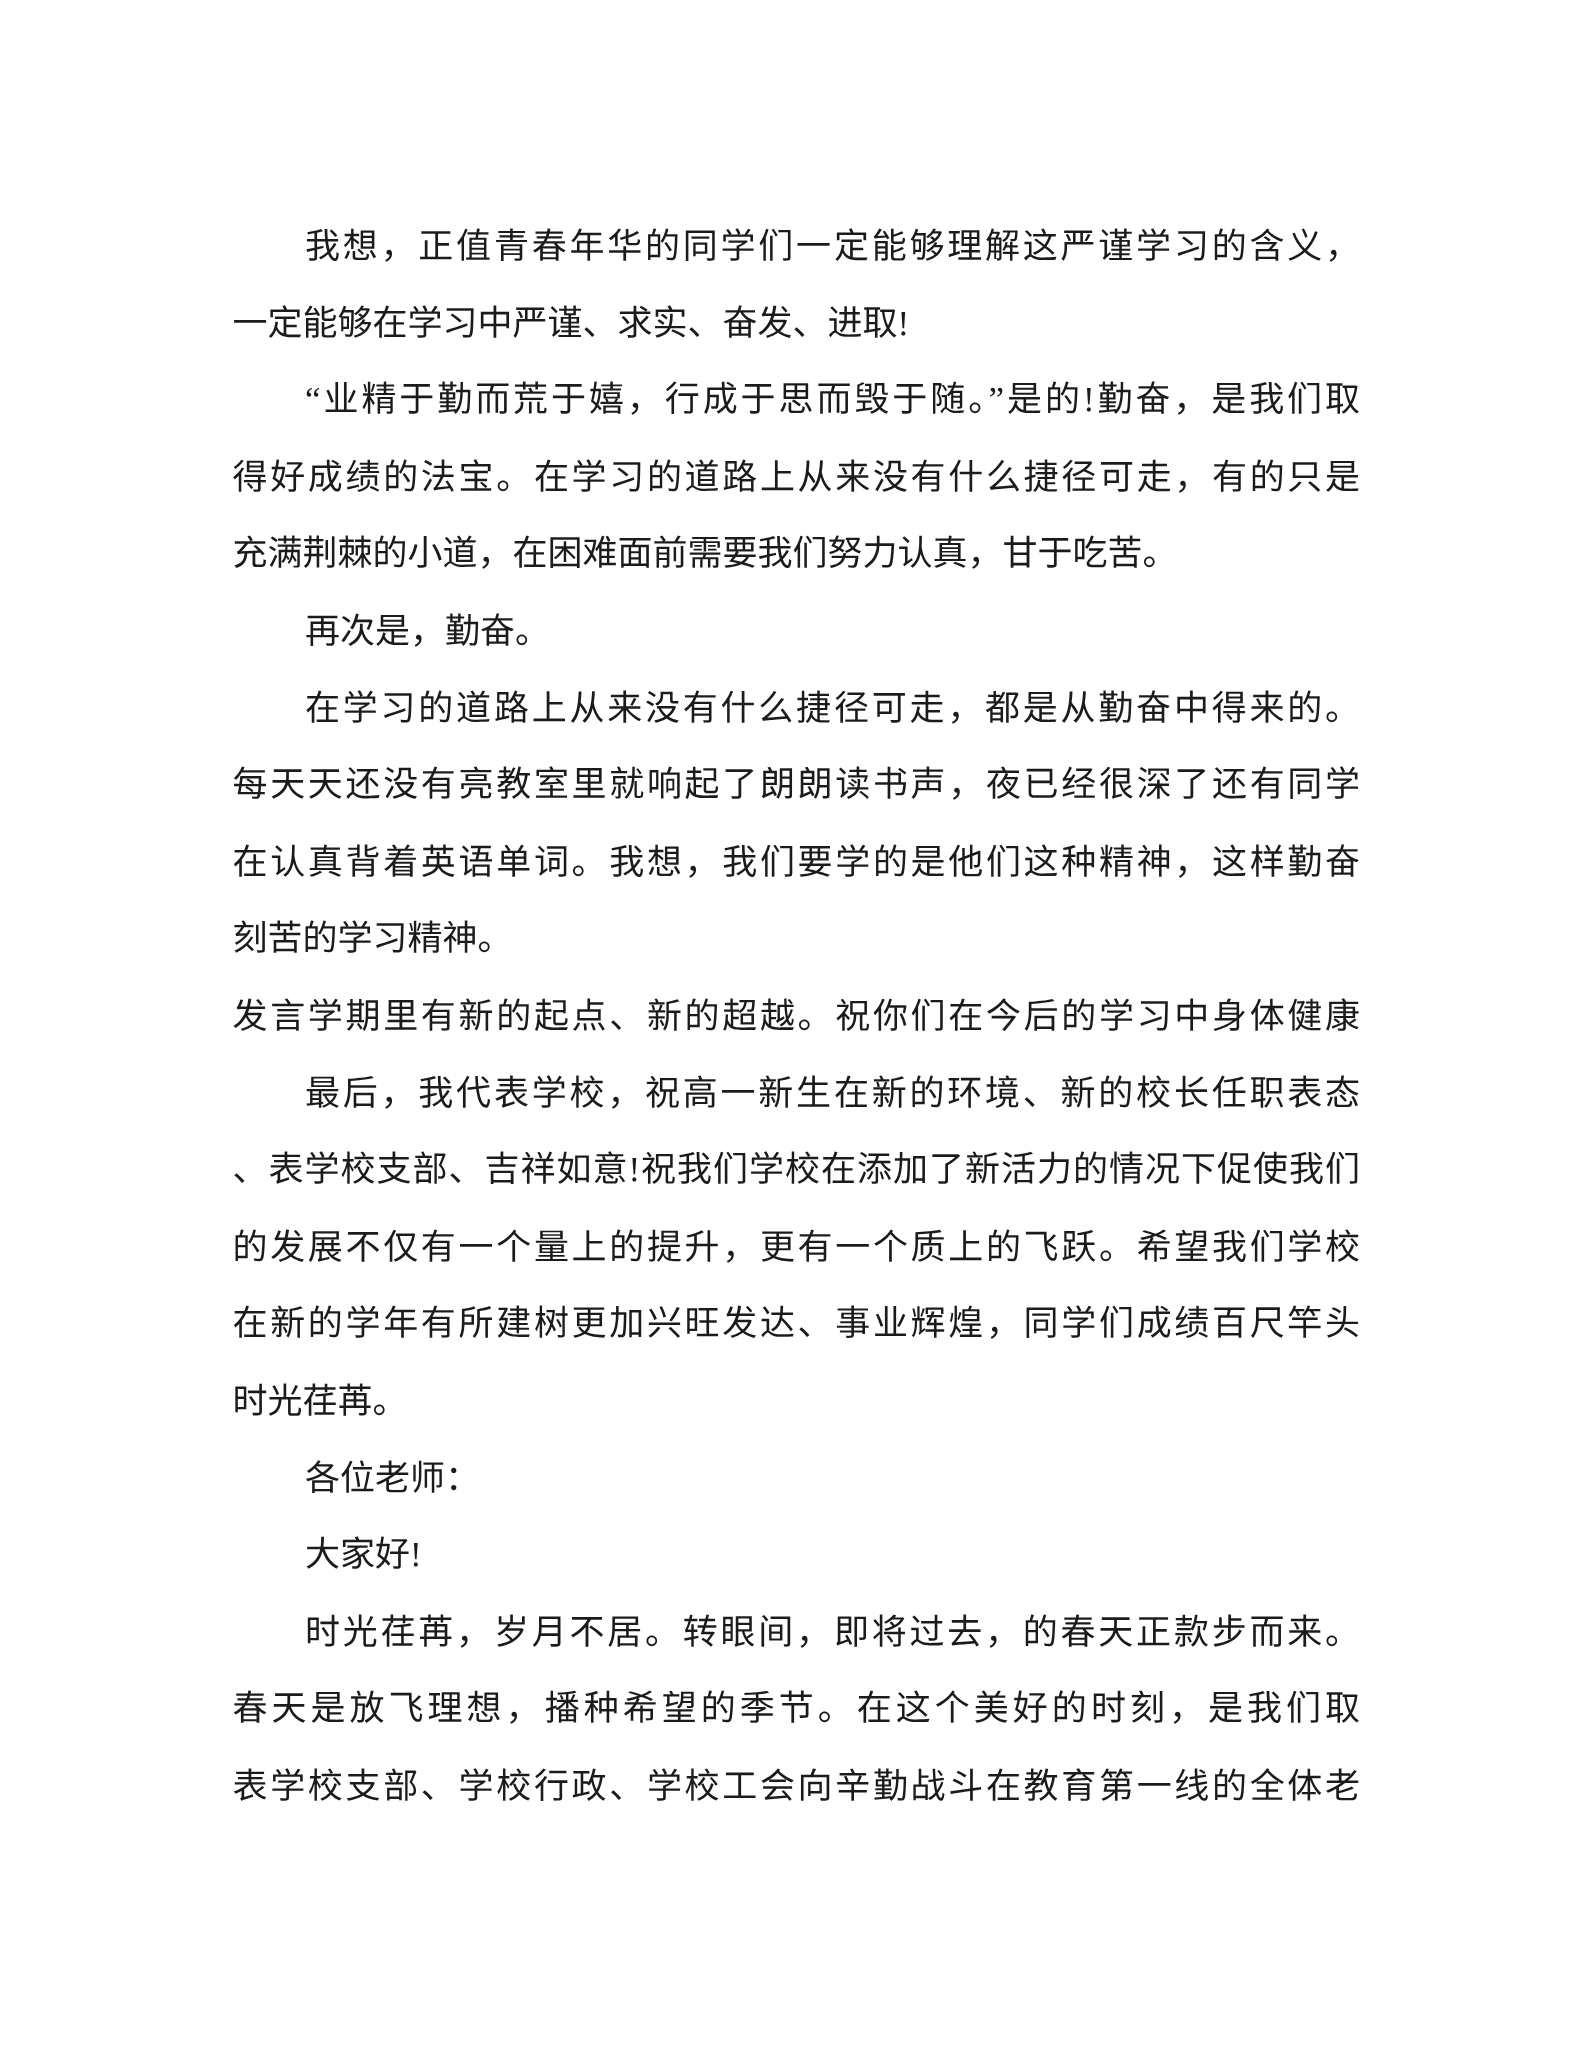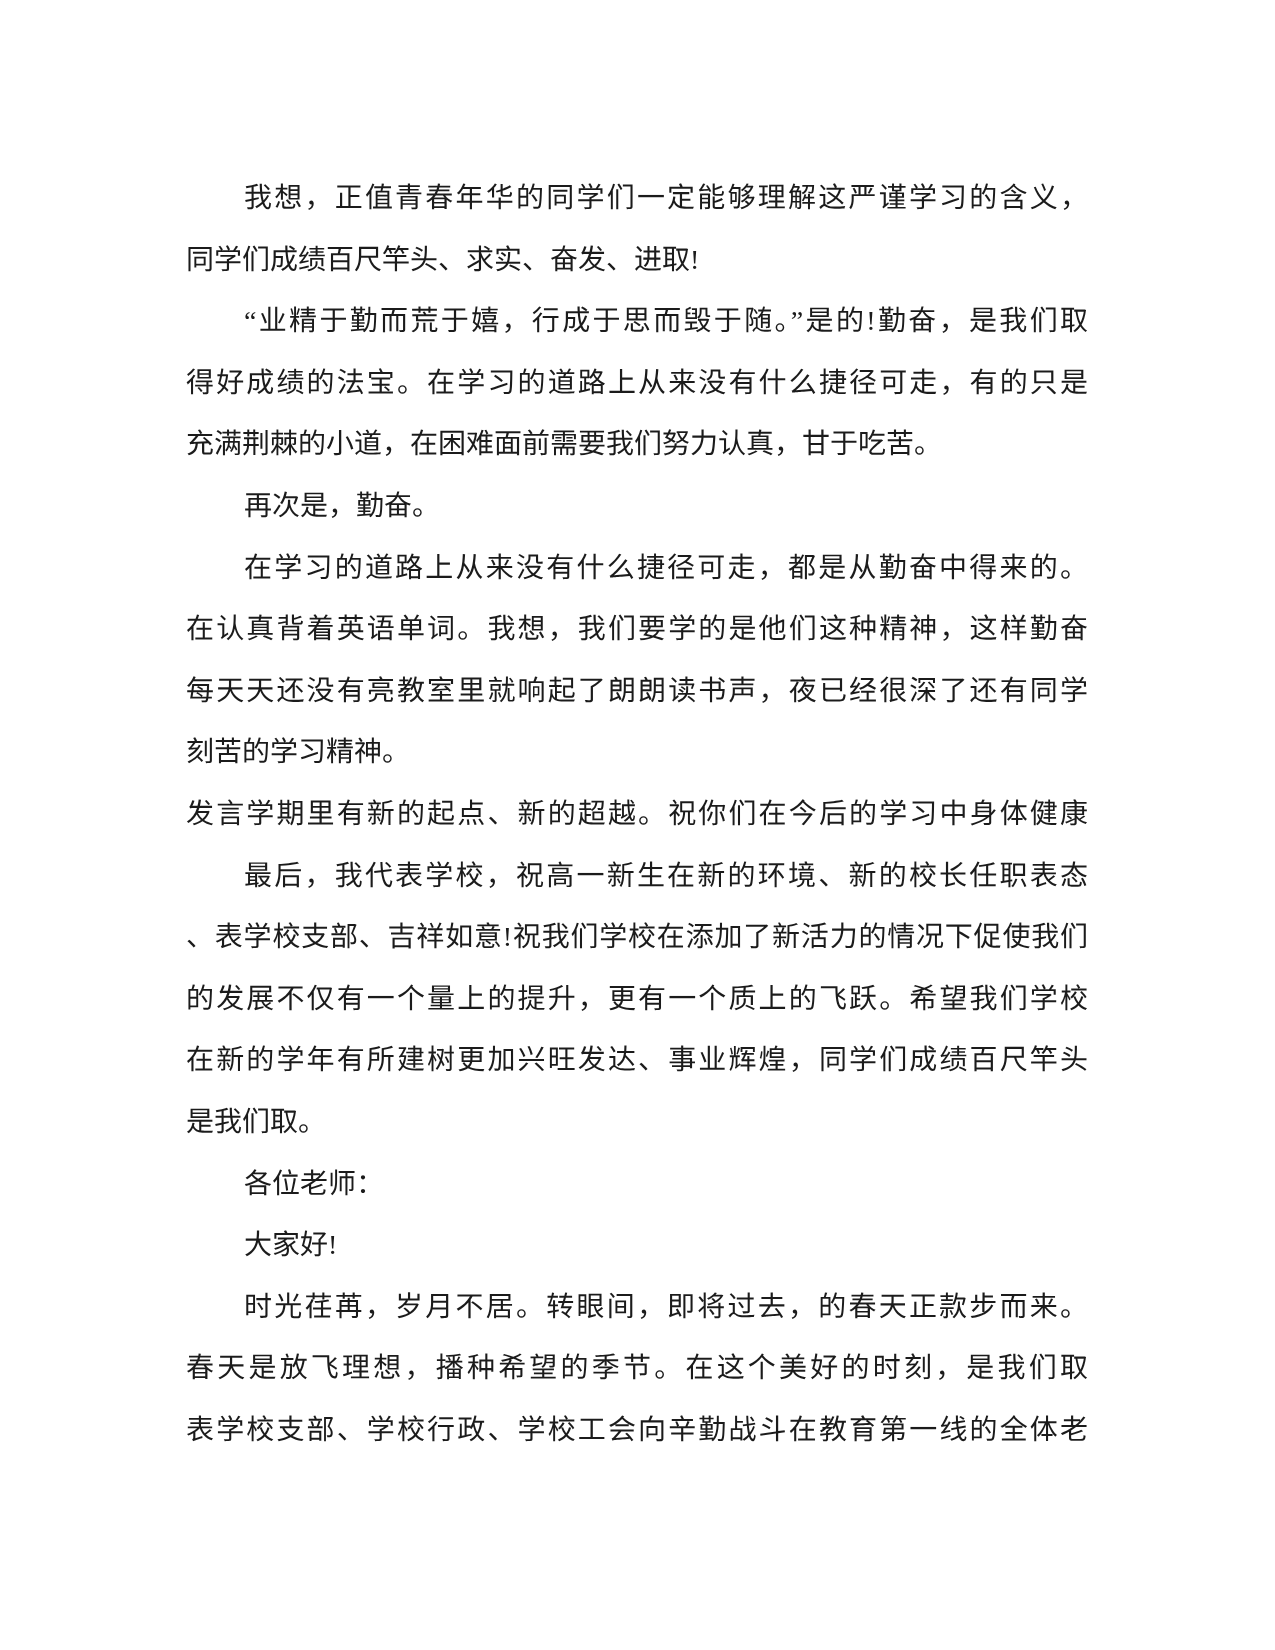--- a/index.html
+++ b/index.html
@@ -44,43 +44,43 @@
     text-indent: 58px;
   }
 </style>
 </head>
 <body>
 
 <div class="page" style="background: rgb(255, 255, 255);">
   <div class="content" id="doc" style="color: rgb(27, 27, 27);">
       <div class="paragraph">
         <div class="line first full">我想，正值青春年华的同学们一定能够理解这严谨学习的含义，</div>
-        <div class="line">同学们成绩百尺竿头、求实、奋发、进取!</div>
+        <div class="line">一定能够在学习中严谨、求实、奋发、进取!</div>
       </div>
       <div class="paragraph">
         <div class="line first full">“业精于勤而荒于嬉，行成于思而毁于随。”是的!勤奋，是我们取</div>
         <div class="line full">得好成绩的法宝。在学习的道路上从来没有什么捷径可走，有的只是</div>
         <div class="line">充满荆棘的小道，在困难面前需要我们努力认真，甘于吃苦。</div>
       </div>
       <div class="paragraph">
         <div class="line first">再次是，勤奋。</div>
       </div>
       <div class="paragraph">
         <div class="line first full">在学习的道路上从来没有什么捷径可走，都是从勤奋中得来的。</div>
+        <div class="line full">每天天还没有亮教室里就响起了朗朗读书声，夜已经很深了还有同学</div>
         <div class="line full">在认真背着英语单词。我想，我们要学的是他们这种精神，这样勤奋</div>
-        <div class="line full">每天天还没有亮教室里就响起了朗朗读书声，夜已经很深了还有同学</div>
         <div class="line">刻苦的学习精神。</div>
       </div>
       <div class="paragraph">
         <div class="line full">发言学期里有新的起点、新的超越。祝你们在今后的学习中身体健康</div>
         <div class="line first full">最后，我代表学校，祝高一新生在新的环境、新的校长任职表态</div>
         <div class="line full">、表学校支部、吉祥如意!祝我们学校在添加了新活力的情况下促使我们</div>
         <div class="line full">的发展不仅有一个量上的提升，更有一个质上的飞跃。希望我们学校</div>
         <div class="line full">在新的学年有所建树更加兴旺发达、事业辉煌，同学们成绩百尺竿头</div>
-        <div class="line">是我们取。</div>
+        <div class="line">时光荏苒。</div>
       </div>
       <div class="paragraph">
         <div class="line first">各位老师：</div>
       </div>
       <div class="paragraph">
         <div class="line first">大家好!</div>
       </div>
       <div class="paragraph">
         <div class="line first full">时光荏苒，岁月不居。转眼间，即将过去，的春天正款步而来。</div>
         <div class="line full">春天是放飞理想，播种希望的季节。在这个美好的时刻，是我们取</div>

